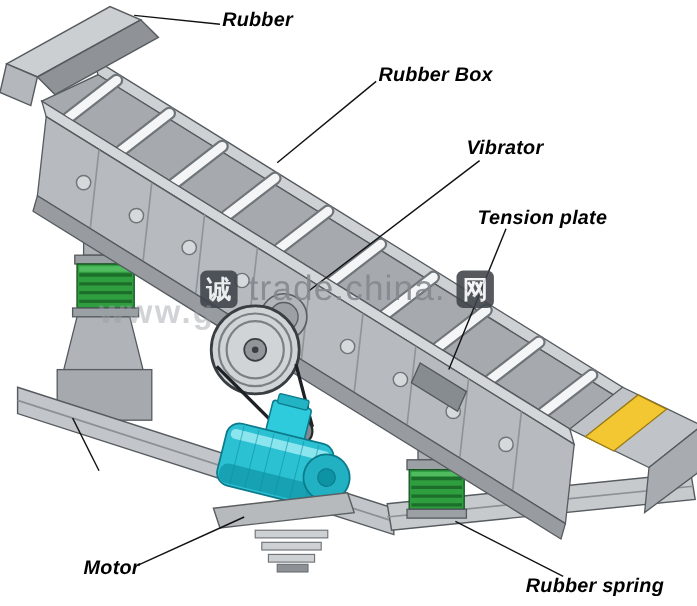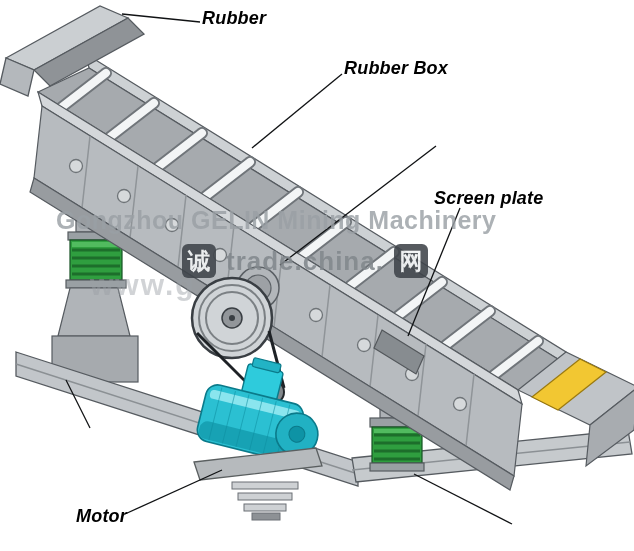--- a/index.html
+++ b/index.html
@@ -16,21 +16,21 @@
   .wm-company{
     left:56px;top:206px;font-size:25px;font-weight:700;color:#9aa0a5;opacity:.82;letter-spacing:.5px;
   }
   .wm-badge-row{
     left:182px;top:244px;display:flex;align-items:center;gap:10px;opacity:.88;
   }
   .wm-badge-box{
     width:34px;height:34px;background:#3f444a;color:#f2f4f5;border-radius:6px;
     font-size:23px;line-height:34px;text-align:center;font-weight:700;
   }
-  .wm-badge-text{font-size:26px;font-weight:700;color:#82888d;letter-spacing:1px;}
+  .wm-badge-text{font-size:32px;font-weight:400;color:#82888d;letter-spacing:1px;}
   .wm-url{
     left:90px;top:268px;font-size:30px;font-weight:700;color:#9aa0a5;opacity:.45;letter-spacing:2px;
   }
 </style>
 </head>
 <body>
 
 <div class="stage">
 
   <svg width="634" height="551" viewBox="0 0 634 551">
@@ -198,25 +198,26 @@
       <line x1="200" y1="22" x2="122" y2="14"></line>
       <line x1="342" y1="74" x2="252" y2="148"></line>
       <line x1="436" y1="146" x2="280" y2="265"></line>
       <line x1="460" y1="208" x2="408" y2="336"></line>
       <line x1="90" y1="428" x2="66" y2="380"></line>
       <line x1="125" y1="514" x2="222" y2="470"></line>
       <line x1="512" y1="524" x2="414" y2="474"></line>
     </g>
   </svg>
 
-  <div class="wm wm-company">Gongzhou GELIN Mining Machinery</div>
   <div class="wm wm-badge-row">
     <div class="wm-badge-box">诚</div>
     <div class="wm-badge-text">trade.china.</div>
     <div class="wm-badge-box">网</div>
   </div>
   <div class="wm wm-url">www.g</div>
 
   <div class="callout" style="left:202px;top:8px;">Rubber</div>
   <div class="callout" style="left:344px;top:58px;">Rubber Box</div>
-  <div class="callout" style="left:434px;top:188px;">Screen plate</div>
+  <div class="callout" style="left:424px;top:124px;">Vibrator</div>
+  <div class="callout" style="left:434px;top:188px;">Tension plate</div>
   <div class="callout" style="left:76px;top:506px;">Motor</div>
+  <div class="callout" style="left:478px;top:522px;">Rubber spring</div>
 </div>
 
 </body></html>

